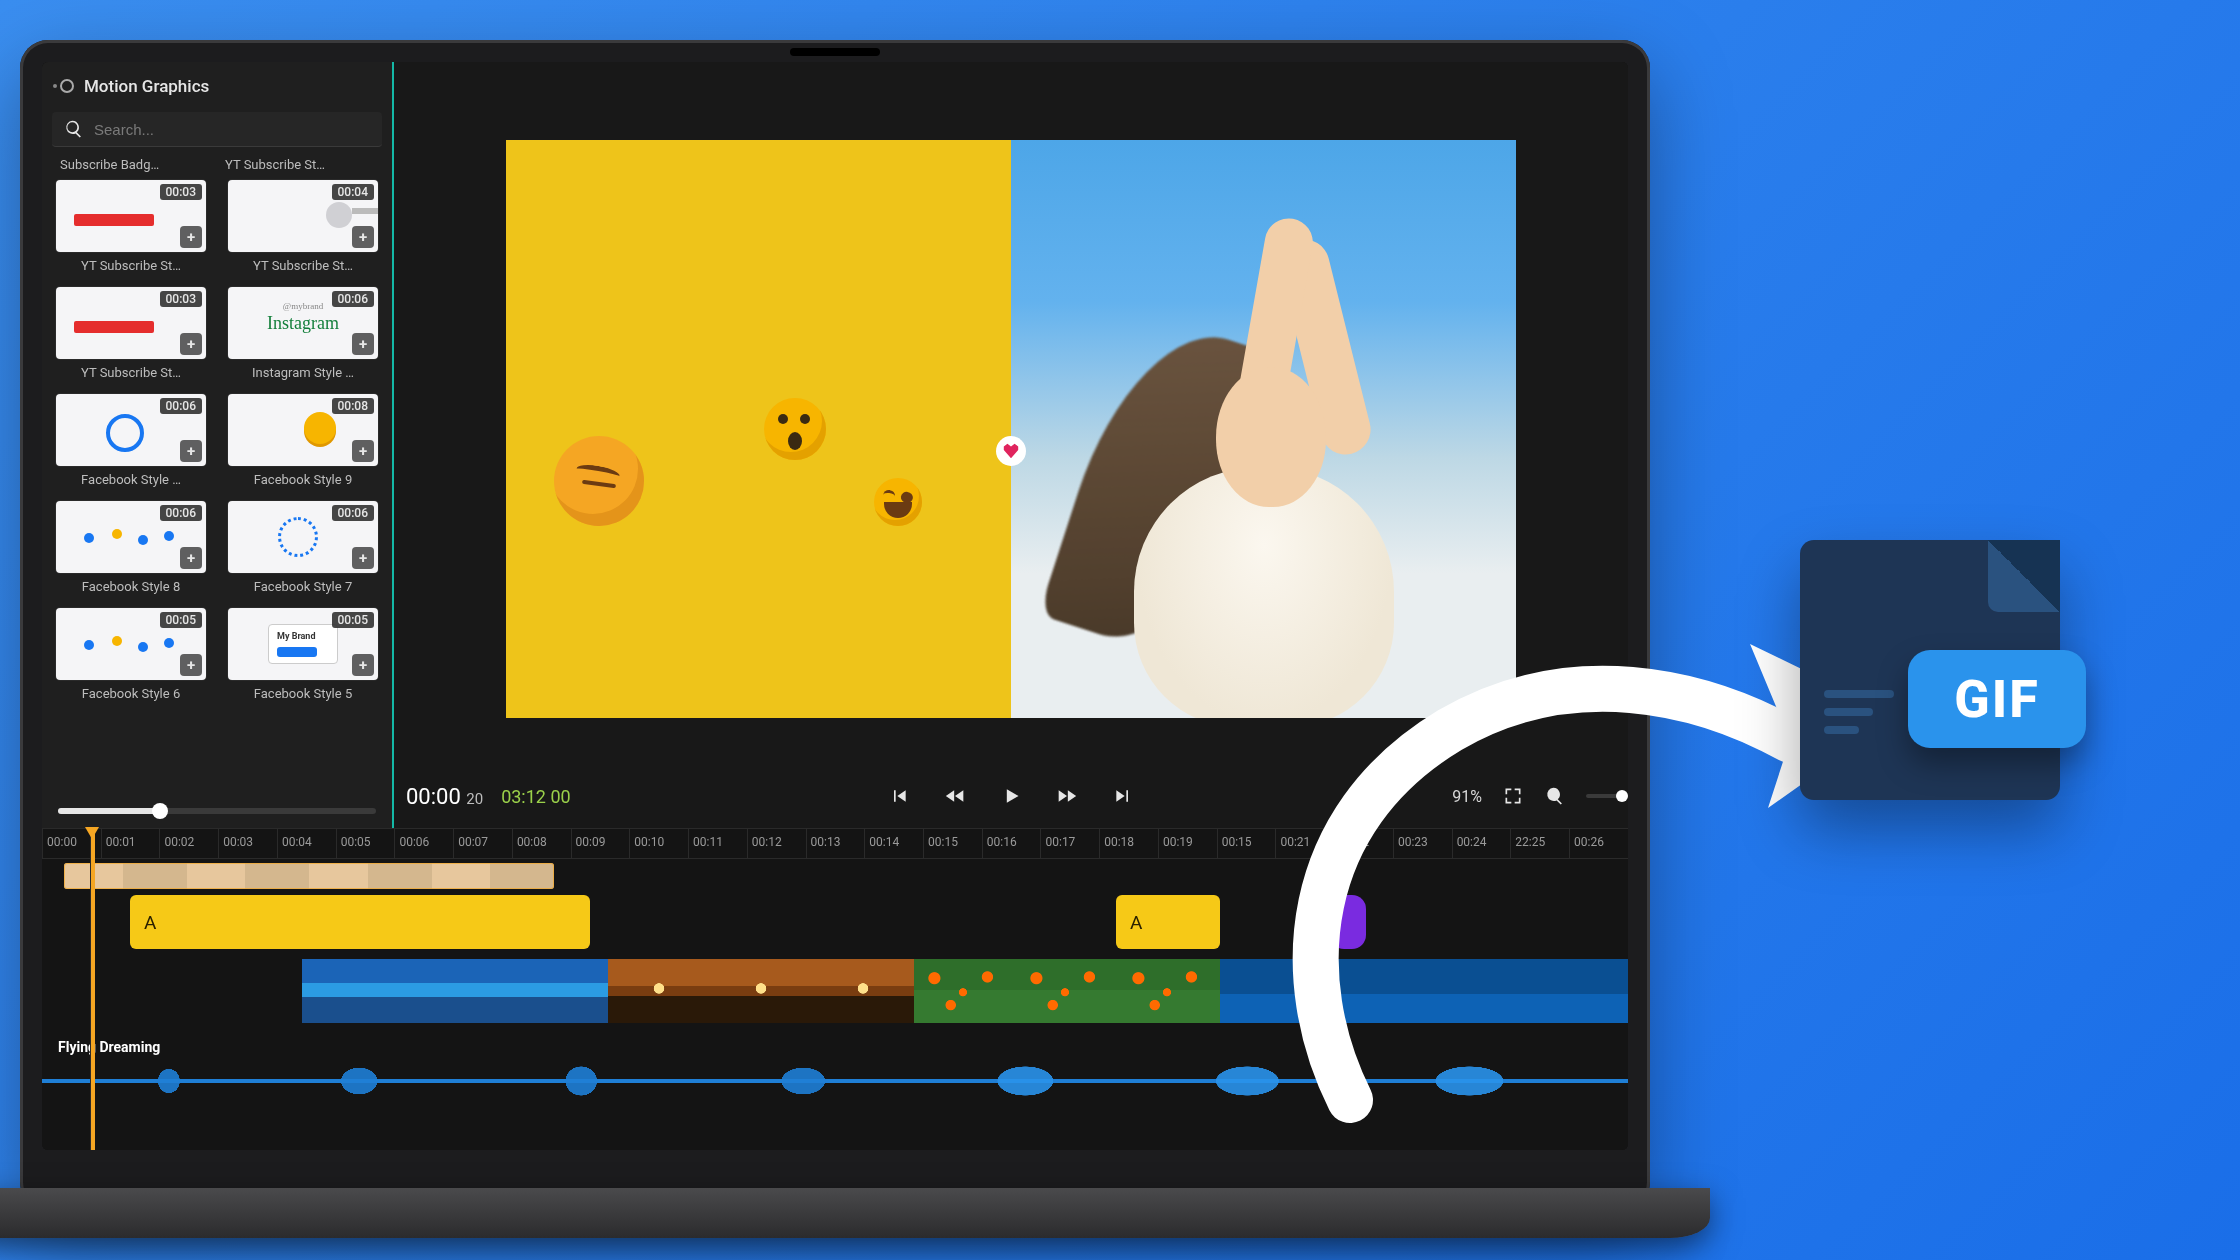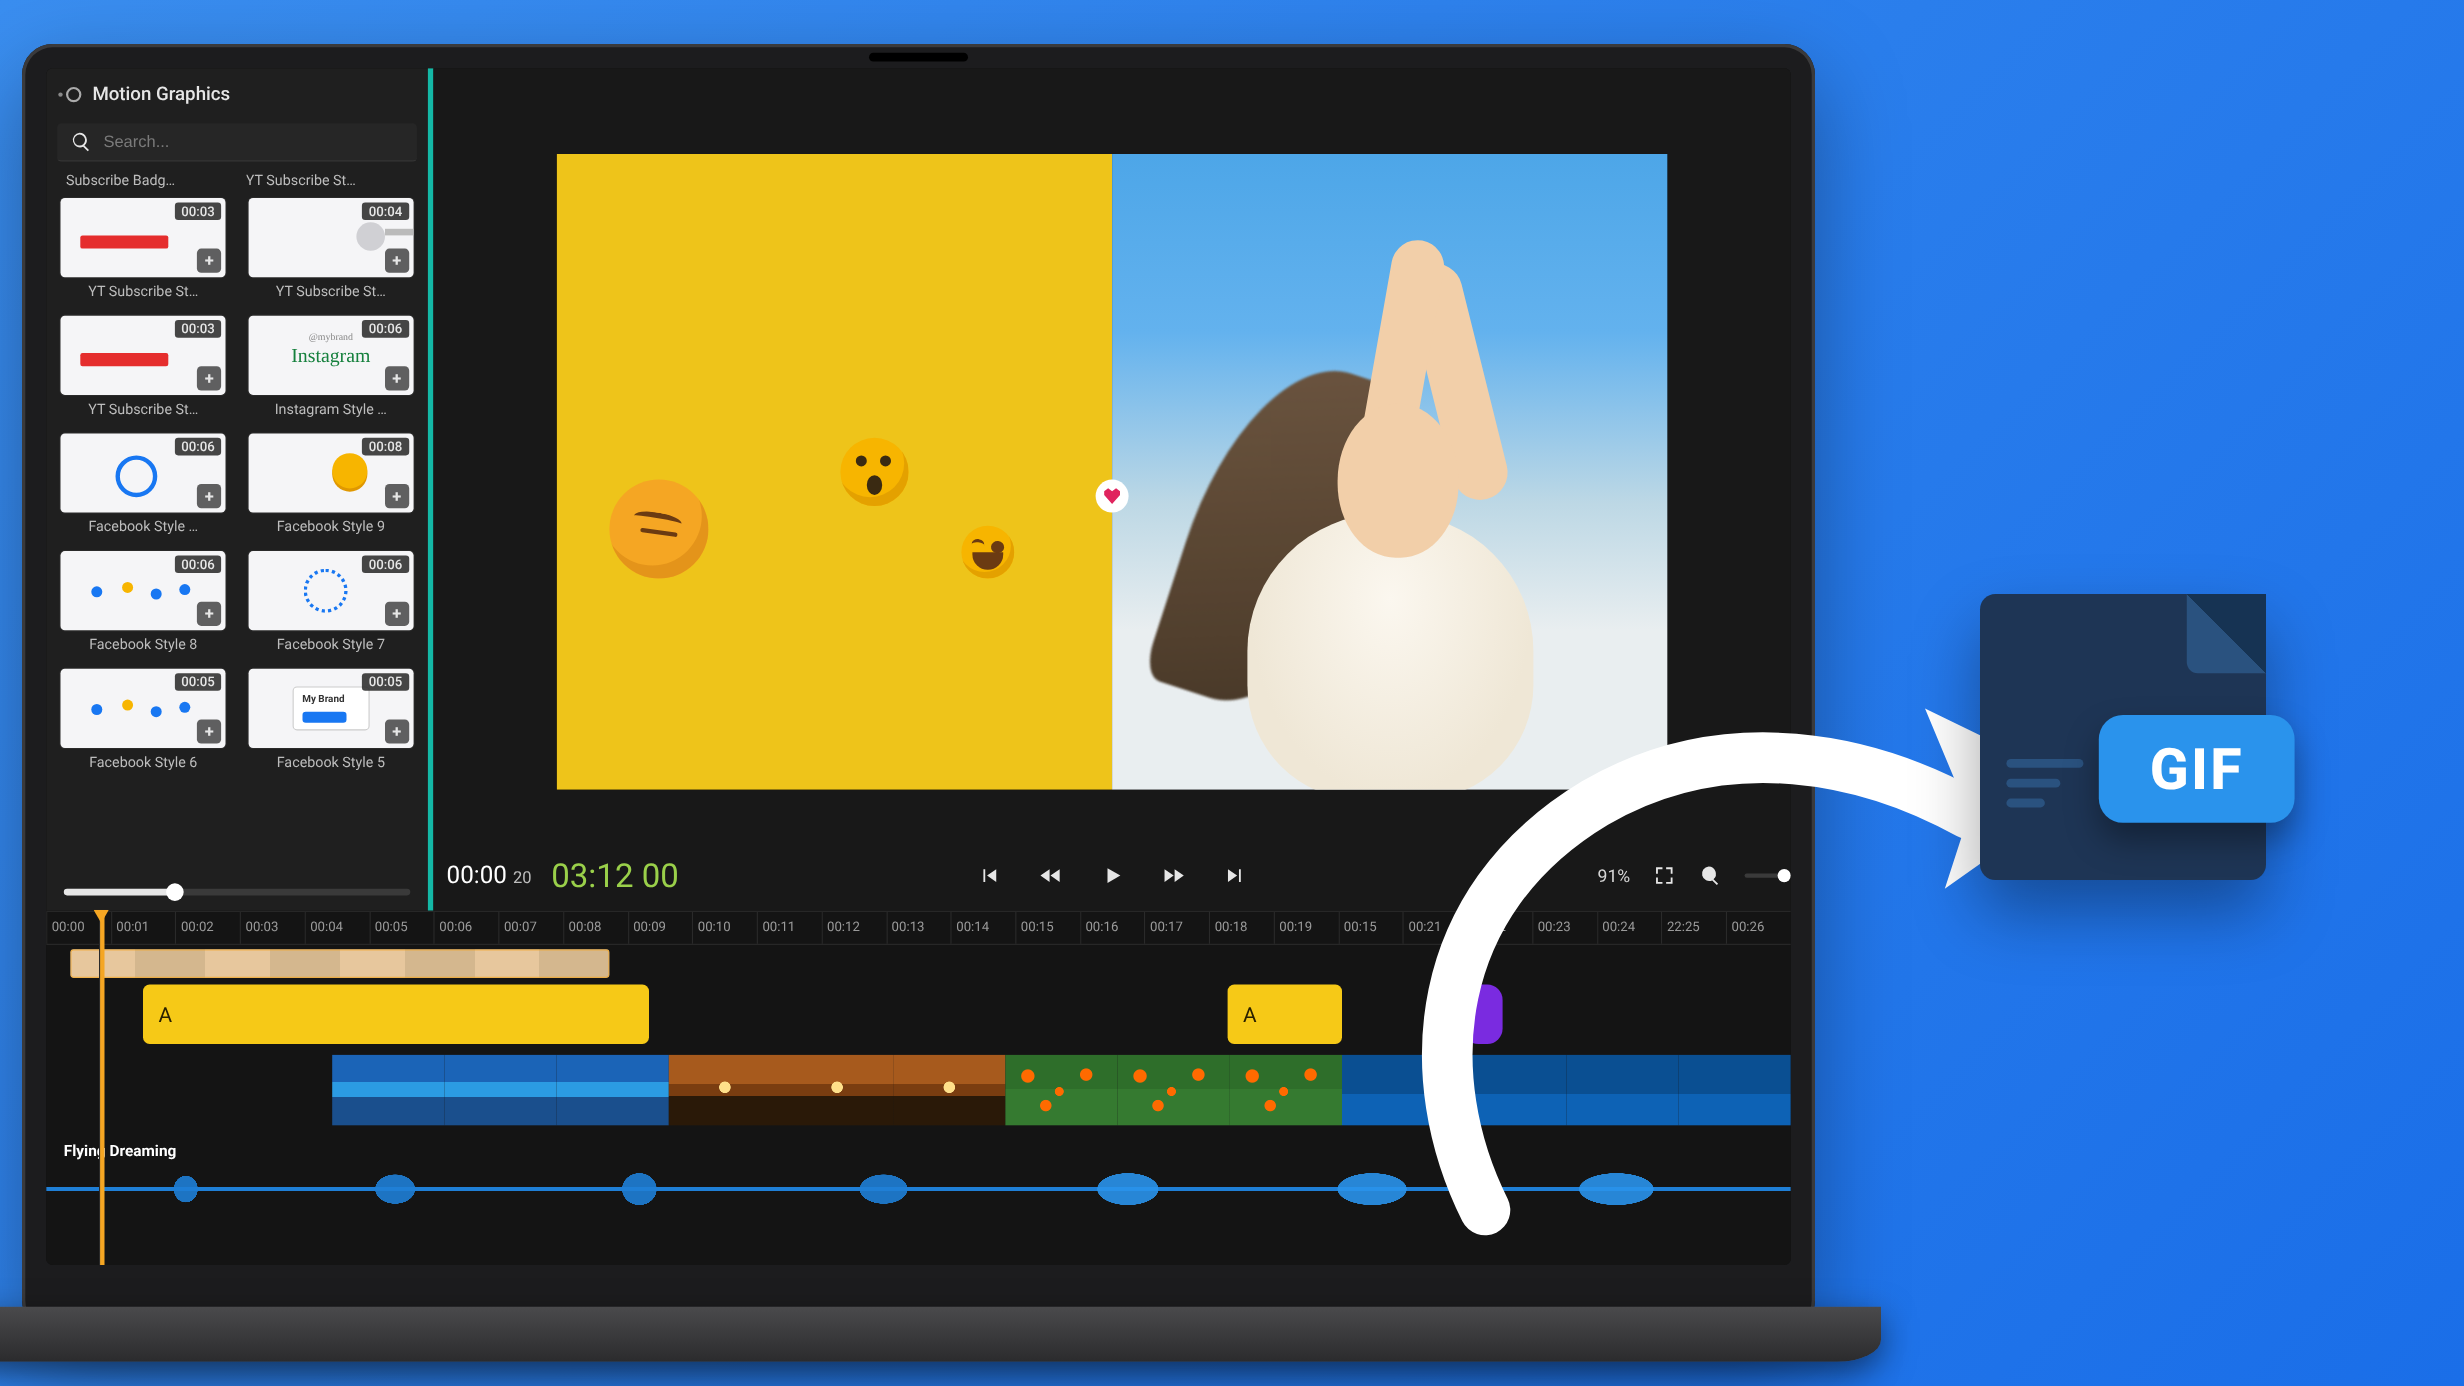--- a/index.html
+++ b/index.html
@@ -60,21 +60,21 @@
   .upper {
     flex: 1 1 auto;
     display: flex;
     min-height: 0;
   }
 
   
   .sidebar {
     width: 352px;
     background: #1f1f1f;
-    border-right: 5px solid #14b8a6;
+    border-right: 2px solid #14b8a6;
     display: flex; flex-direction: column;
     min-height: 0;
   }
   .sb-header {
     padding: 14px 18px 10px;
     display: flex; align-items: center; gap: 10px;
     font-size: 17px; font-weight: 500;
   }
   .sb-header .dot {
     width: 14px; height: 14px; border-radius: 50%;
@@ -216,21 +216,21 @@
     width:30px; height:30px; border-radius:50%; background:#fff; display:flex;align-items:center;justify-content:center;}
   .heart-badge span{width:18px;height:18px;background:#e0245e;
     clip-path:polygon(50% 90%,10% 45%,10% 25%,30% 10%,50% 25%,70% 10%,90% 25%,90% 45%);}
 
   .controls {
     height: 64px; display:flex; align-items:center; padding: 0 6px 0 12px;
     color:#d6d6d6;
   }
   .tc   { font-variant-numeric: tabular-nums; font-size: 22px; color:#fff; }
   .tc .ff{ font-size:15px; color:#bdbdbd; }
-  .dur-tc{ margin-left:18px; color:#9ad04a; font-size:30px;}
+  .dur-tc{ margin-left:18px; color:#9ad04a; font-size:18px;}
   .transport {
     position:absolute; left:50%; transform:translateX(-50%);
     display:flex; gap:34px; align-items:center;
   }
   .tbtn { width:22px; height:22px; display:flex;align-items:center;justify-content:center; cursor:pointer;}
   .right-cluster { margin-left:auto; display:flex; align-items:center; gap:20px; }
   .zoom-track{width:36px;height:4px;background:#3a3a3a;border-radius:2px;position:relative;}
   .zoom-track::after{content:"";position:absolute;right:-6px;top:-4px;width:12px;height:12px;border-radius:50%;background:#fff;}
 
   

